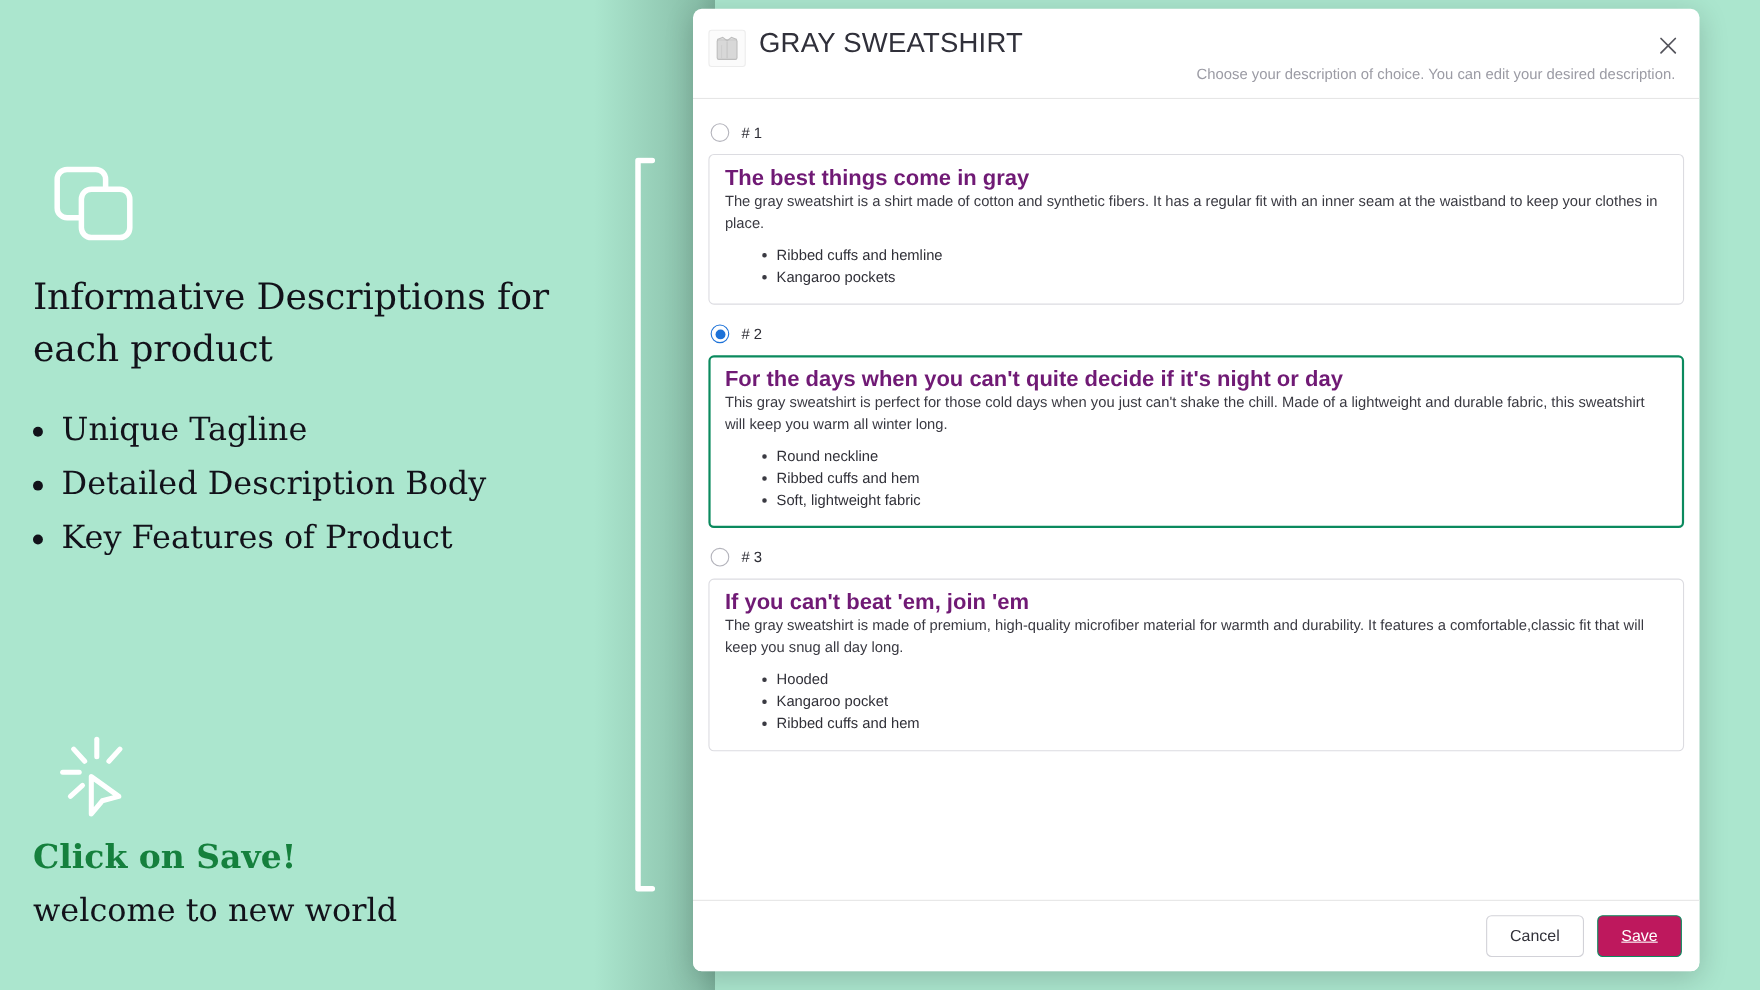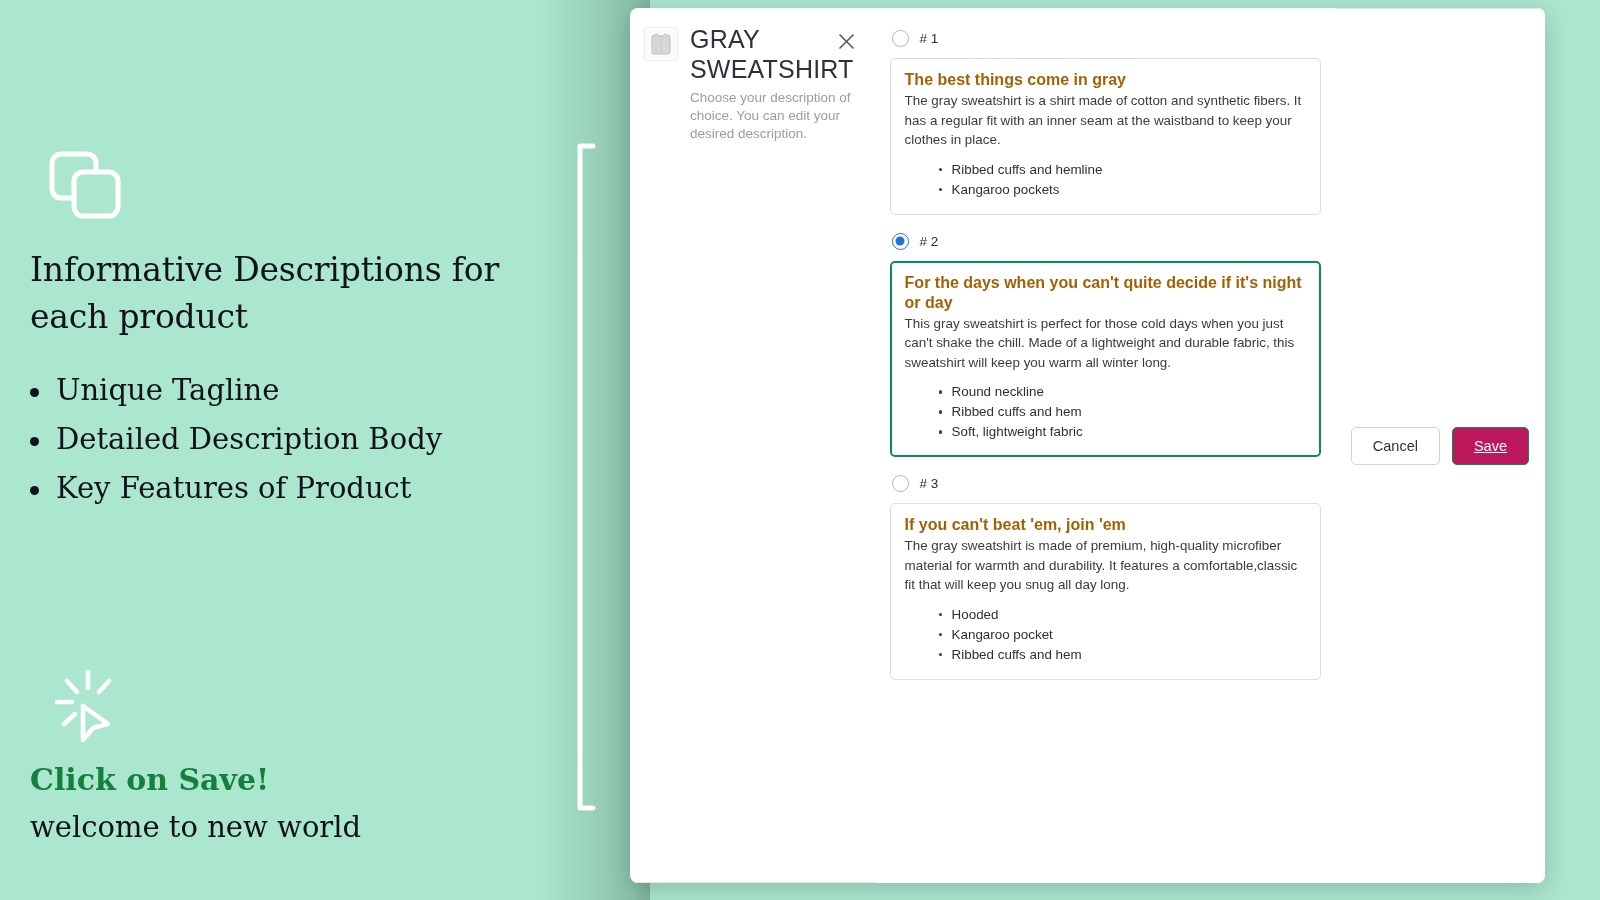--- a/index.html
+++ b/index.html
@@ -95,21 +95,21 @@
 
   
   .modal {
     position: absolute;
     left: 630px; top: 8px;
     width: 915px; height: 875px;
     background: #ffffff;
     border-radius: 8px;
     box-shadow: 0 6px 26px rgba(0,0,0,0.18);
     display: flex;
-    flex-direction: row;
+    flex-direction: column;
     overflow: hidden;
   }
   .modal-header {
     position: relative;
     padding: 16px 22px 12px 14px;
     display: flex;
     align-items: flex-start;
     border-bottom: 1px solid #e6e6e6;
     min-height: 82px;
   }
@@ -130,20 +130,21 @@
     font-weight: 400;
     color: #30303a;
     line-height: 30px;
     letter-spacing: .2px;
   }
   .modal-subtitle {
     font-size: 13.5px;
     color: #9b9ba4;
     margin-top: 5px;
     line-height: 18px;
+    text-align: right;
   }
   .close-btn {
     position: absolute;
     right: 16px; top: 20px;
     width: 26px; height: 26px;
     display: flex; align-items: center; justify-content: center;
     cursor: pointer;
     color: #555;
   }
 
@@ -191,23 +192,23 @@
     border: 1px solid #dcdce1;
     border-radius: 5px;
     padding: 11px 14px 14px 14px;
     background: #fff;
   }
   .card.selected {
     border: 2px solid #0b8a5e;
     padding: 10px 13px 13px 13px;
   }
   .card-title {
-    font-size: 16px;
+    font-size: 20px;
     font-weight: bold;
-    color: #a16207;
+    color: #701a75;
     line-height: 20px;
     margin-bottom: 1px;
   }
   .card-body {
     font-size: 13.4px;
     color: #3a3a42;
     line-height: 19.5px;
   }
   .card-features {
     list-style: none;

